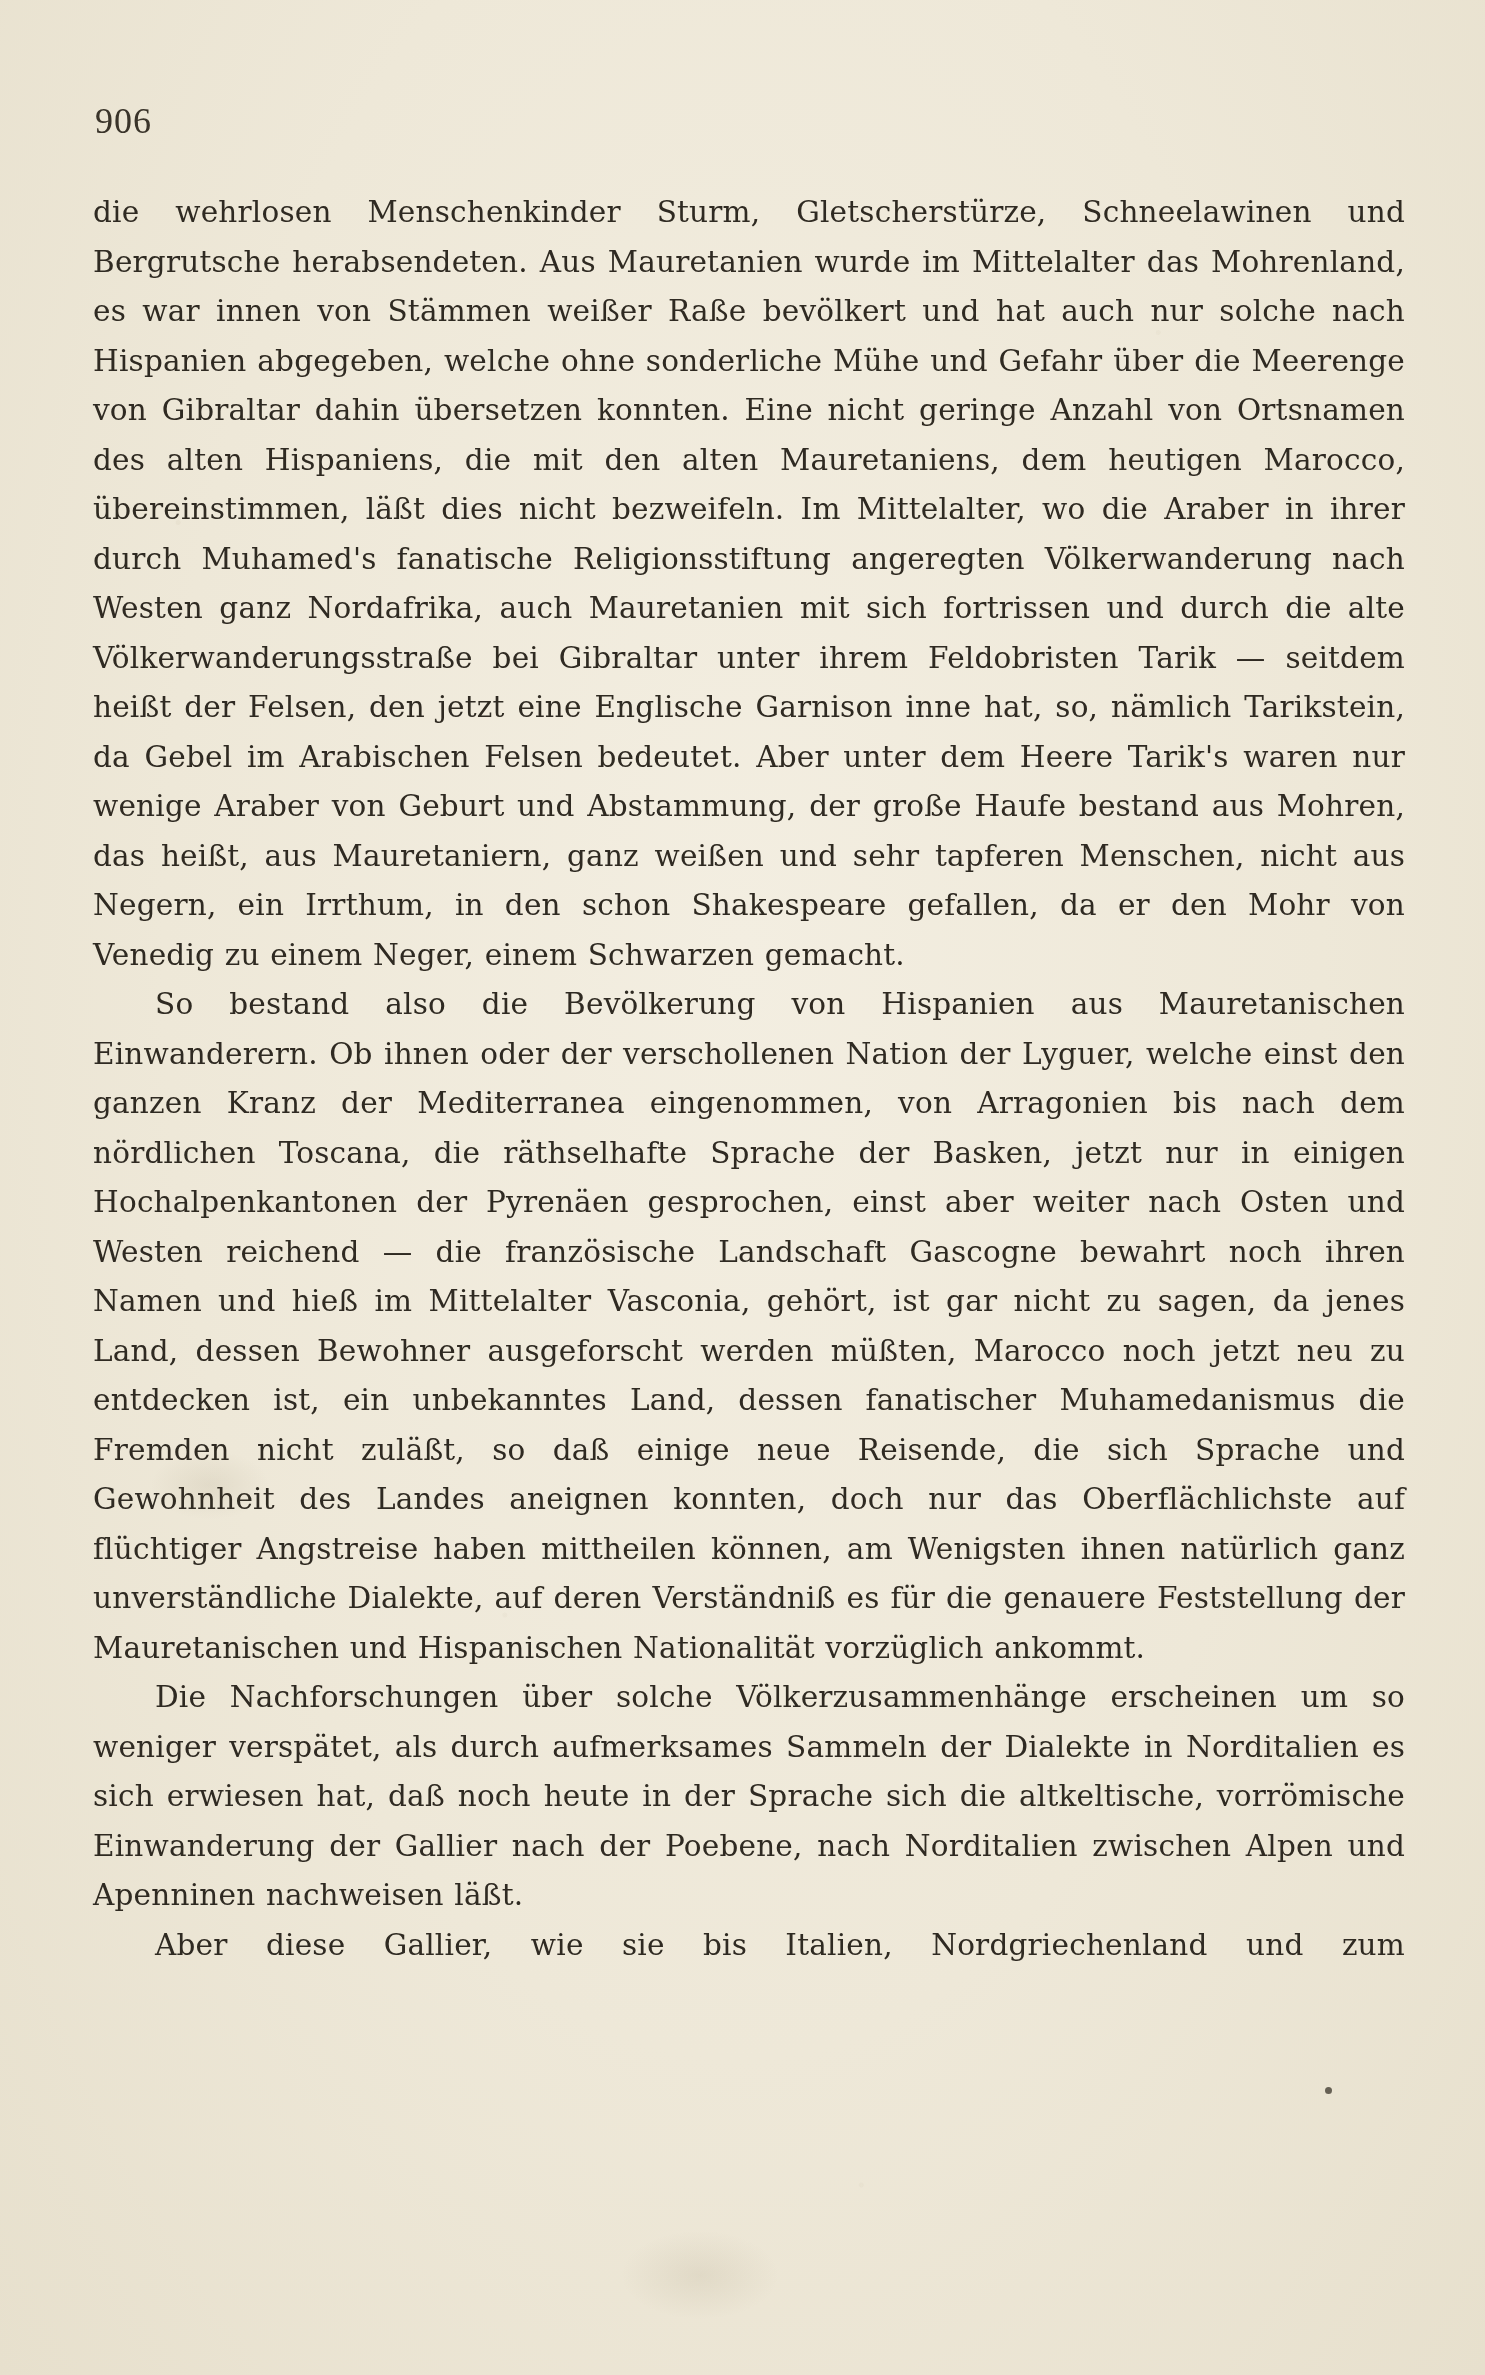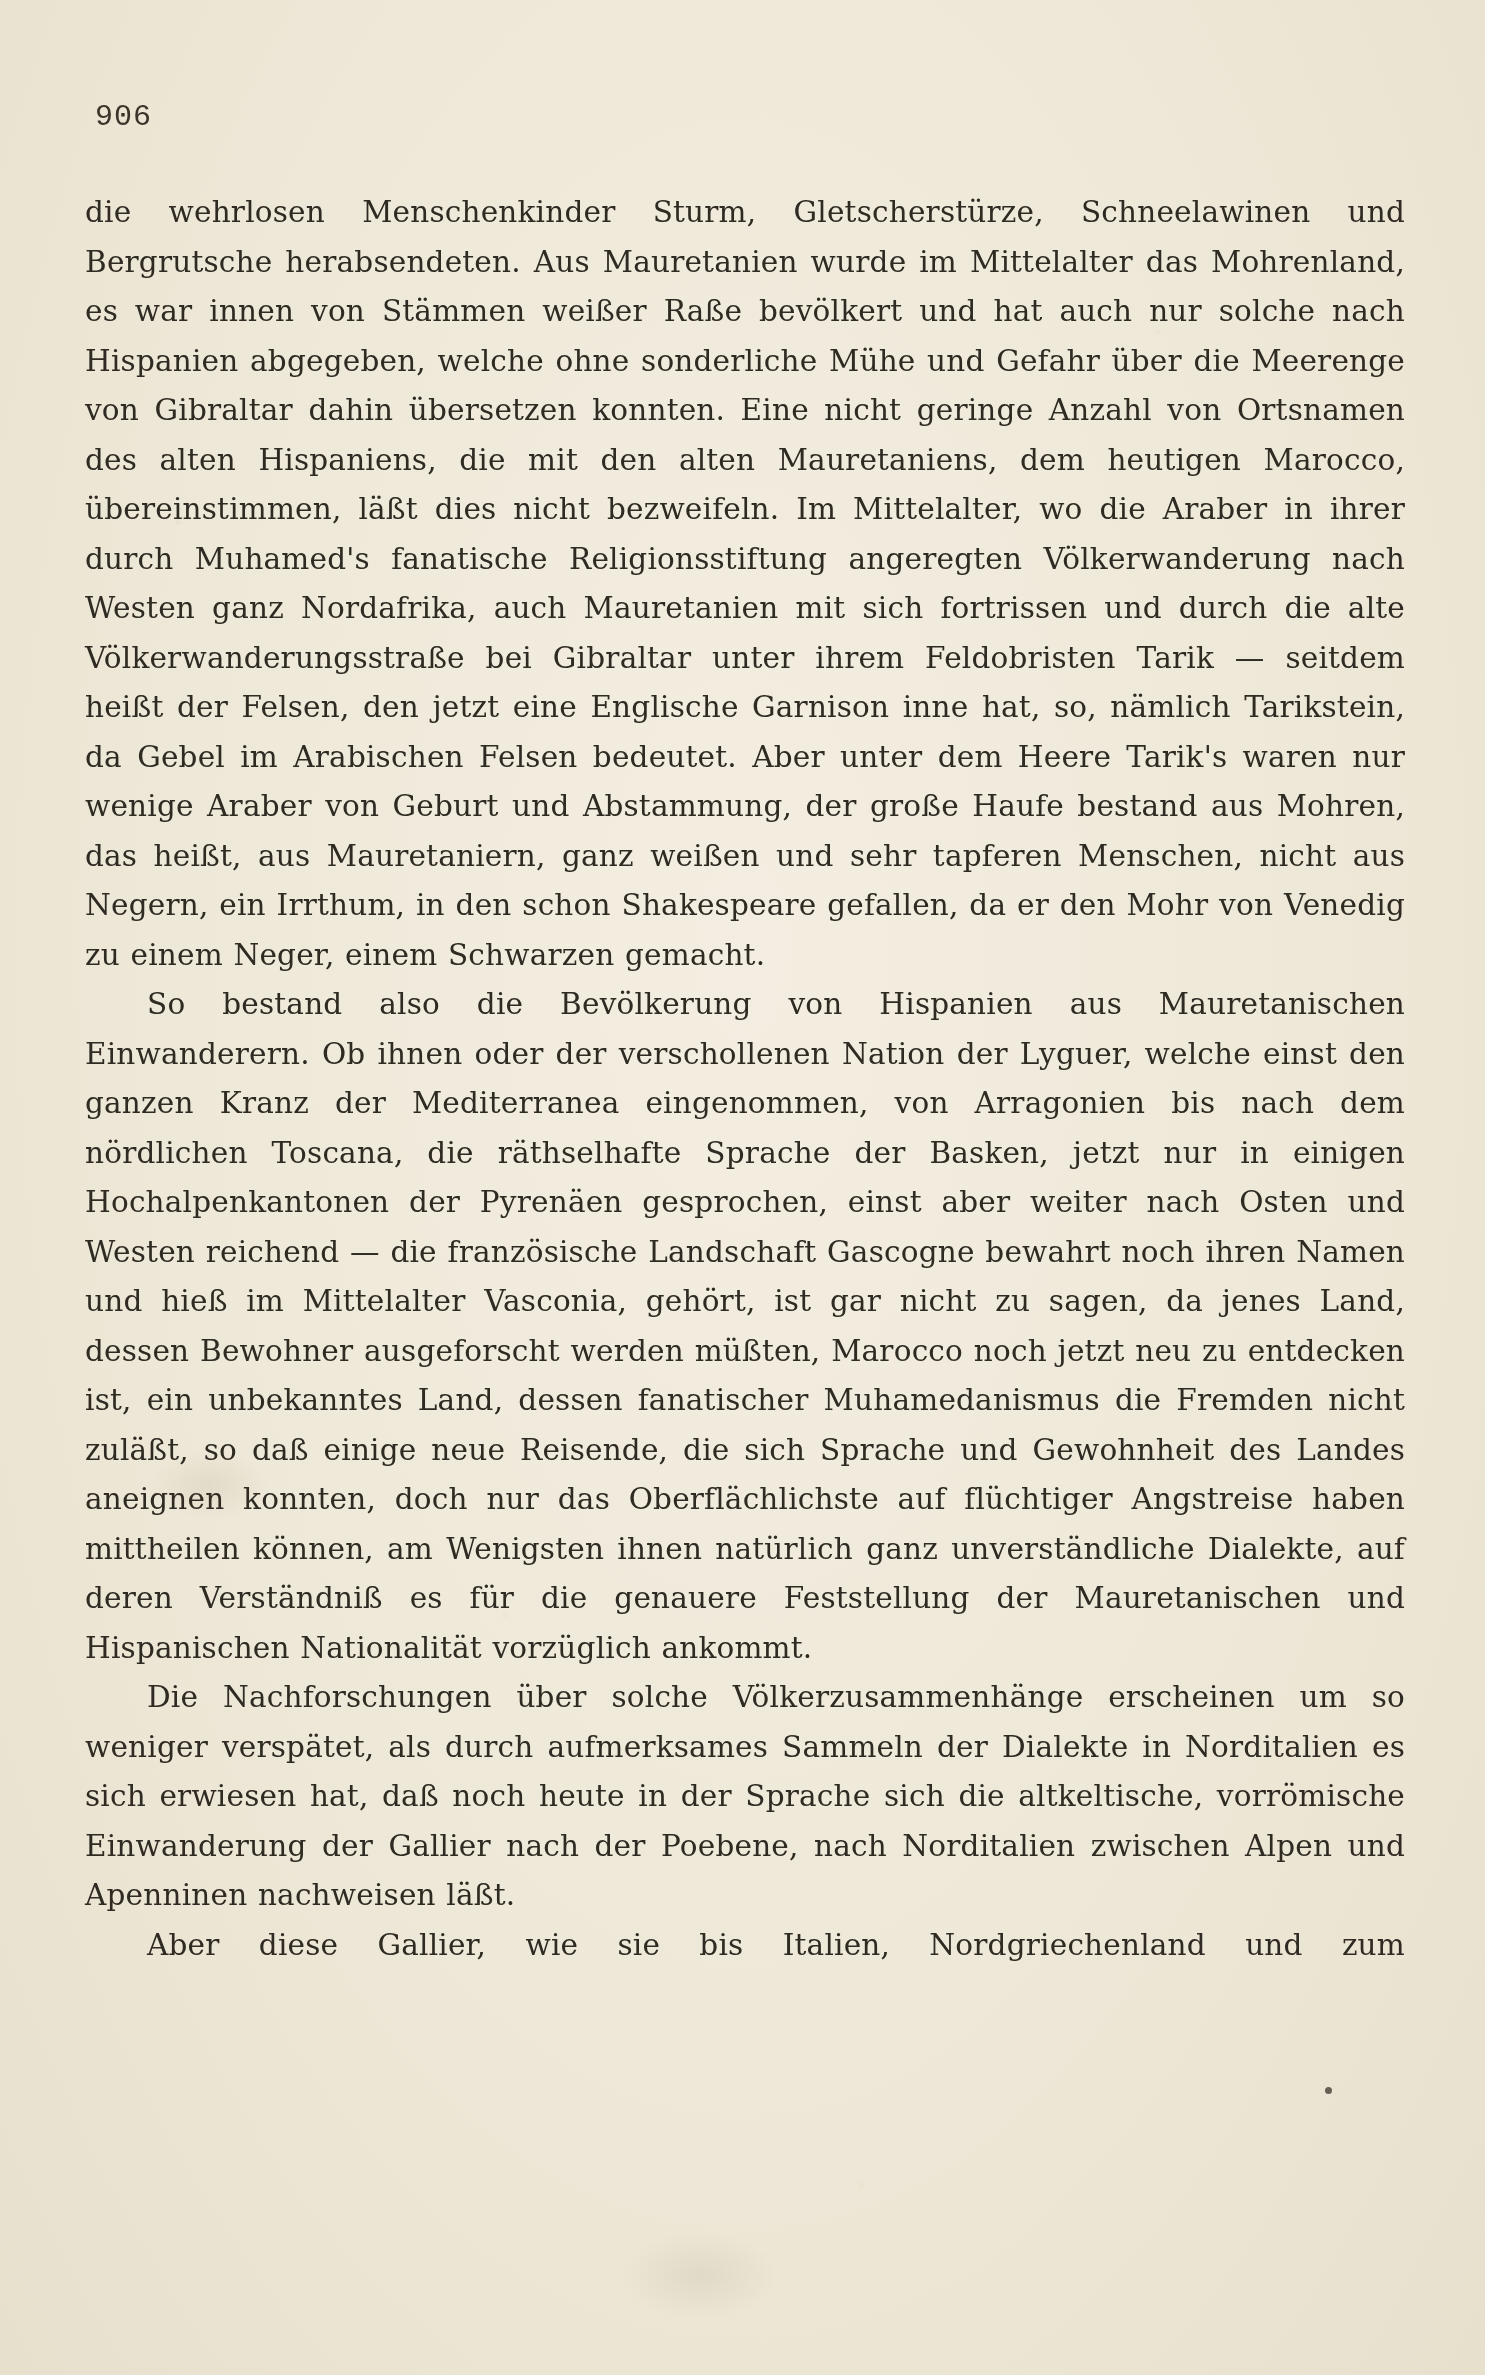--- a/index.html
+++ b/index.html
@@ -38,22 +38,22 @@
     position: absolute;
     top: 100px;
     left: 95px;
     right: 95px;
     height: 40px;
   }
   .folio {
     position: absolute;
     left: 0;
     top: 0;
-    font-family: Liberation Mono, monospace;
-    font-size: 30px;
+    font-family: Liberation Serif, serif;
+    font-size: 36px;
     color: #3a342a;
     letter-spacing: 1px;
   }
   .running-head {
     position: absolute;
     left: 0;
     right: 0;
     top: 2px;
     text-align: center;
     font-family: "DejaVu Serif", serif;
@@ -68,21 +68,21 @@
     display: inline-block;
     width: 16px;
   }
   .textblock {
     position: absolute;
     top: 188px;
     left: 85px;
     width: 1320px;
   }
   p {
-    margin: 0 0 0 0;
+    margin: 0 0 0 8px;
     text-align: justify;
     text-align-last: left;
     font-family: "DejaVu Serif", serif;
     font-size: 29.5px;
     line-height: 49.5px;
     color: #2f2a22;
     letter-spacing: 0.2px;
     word-spacing: 1px;
     -webkit-font-smoothing: antialiased;
   }

